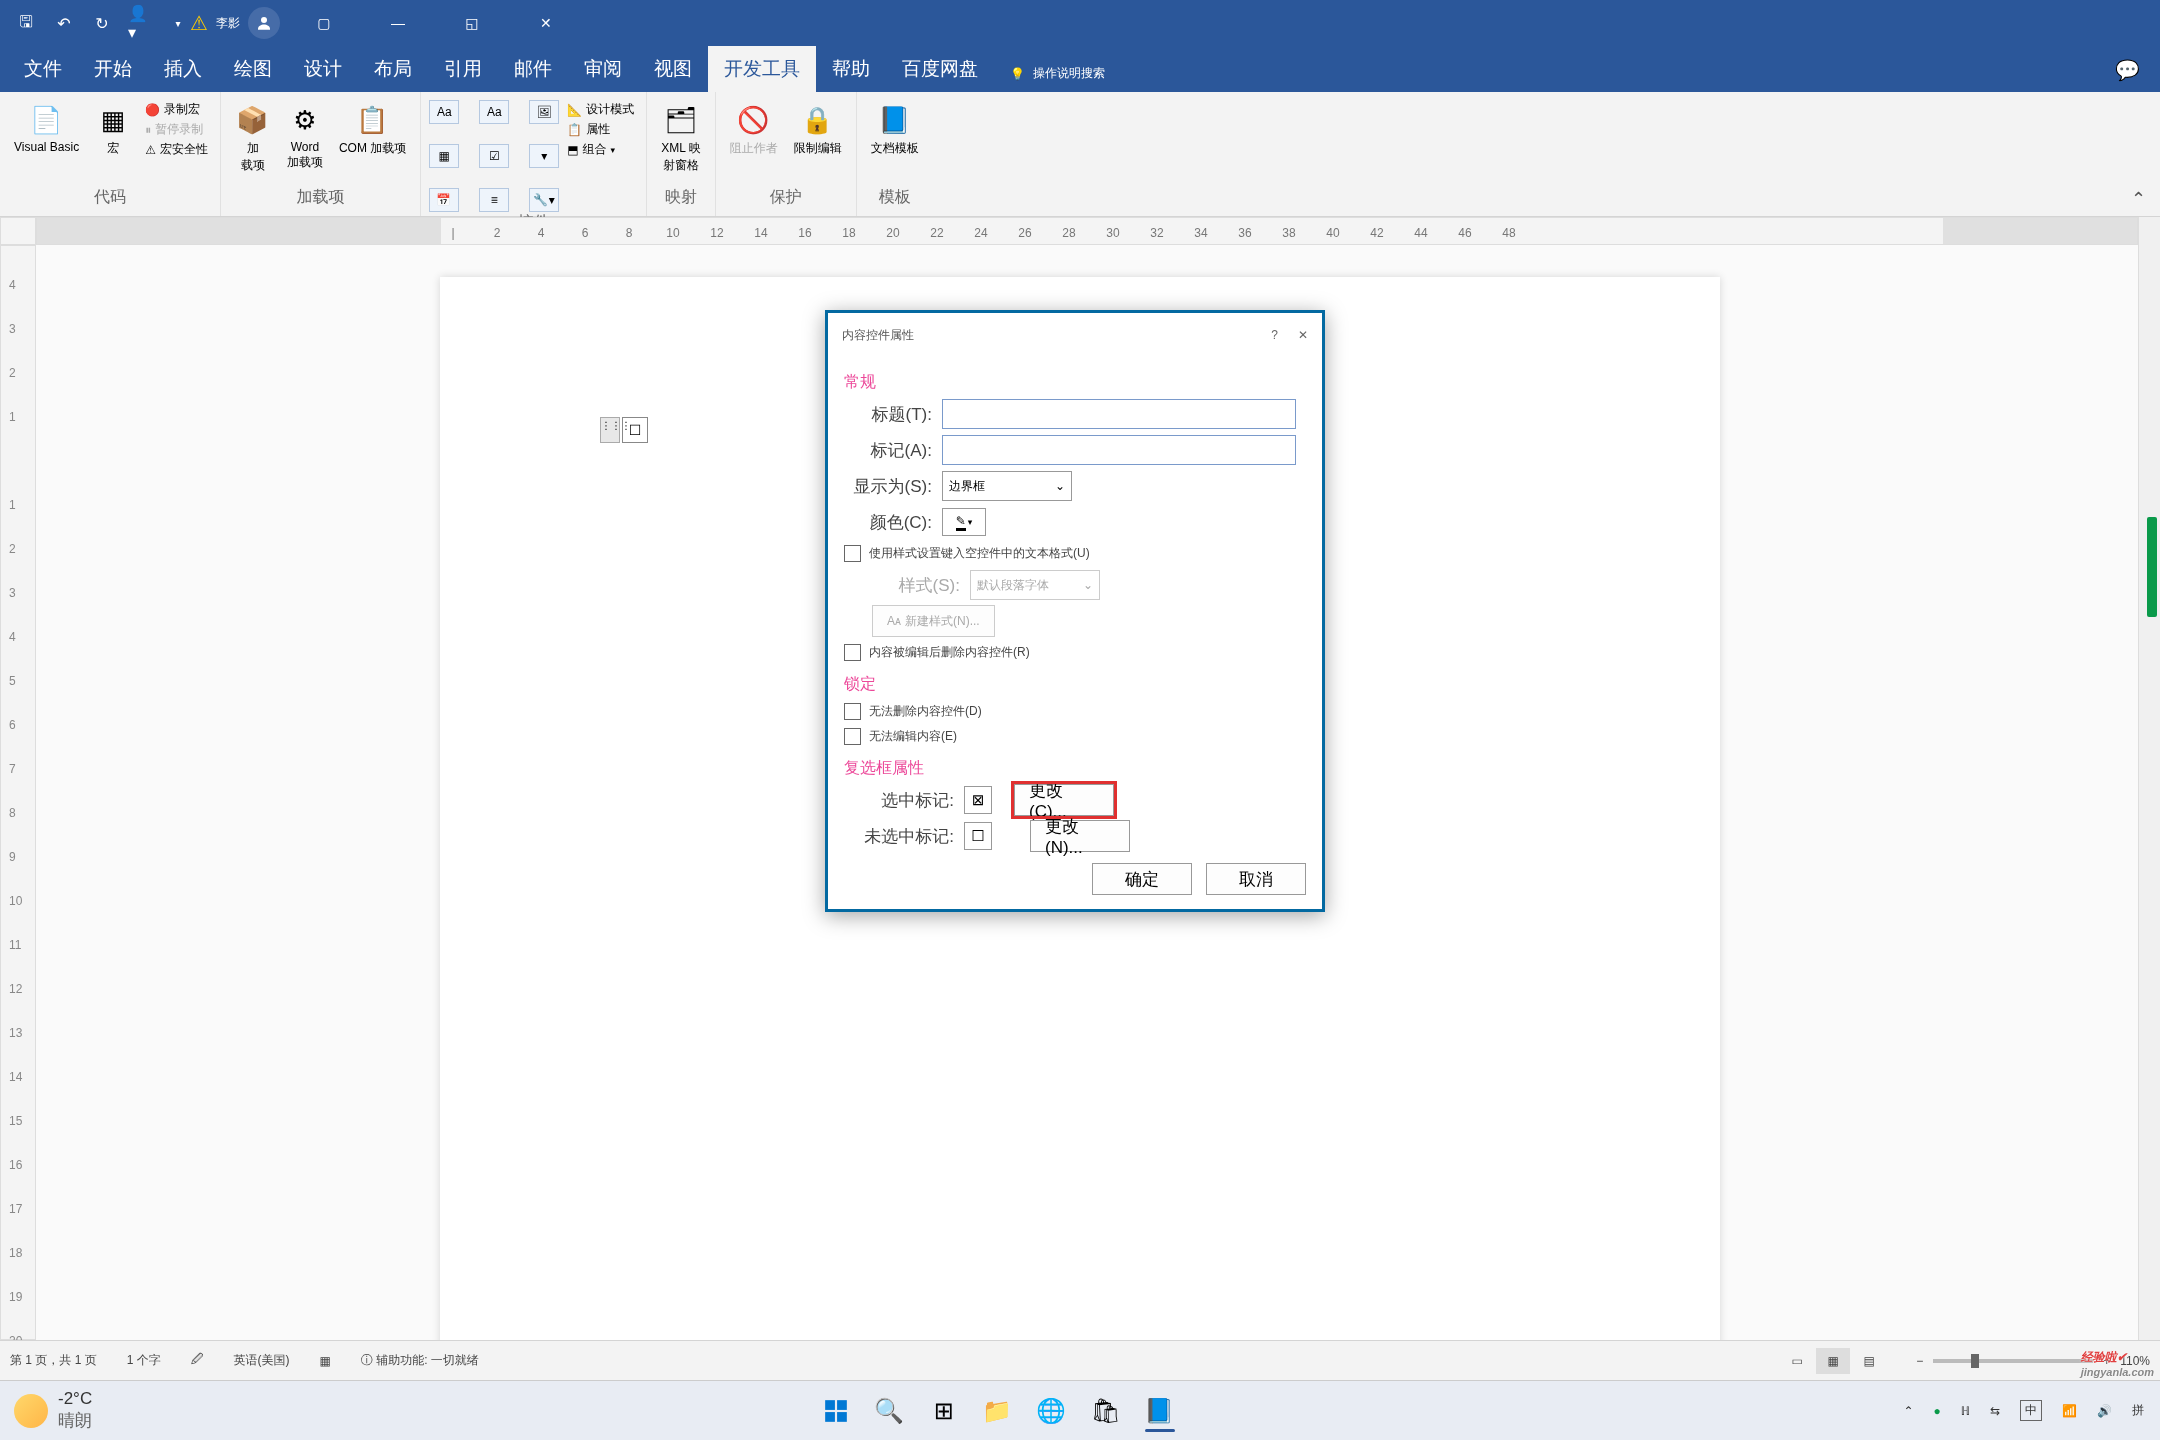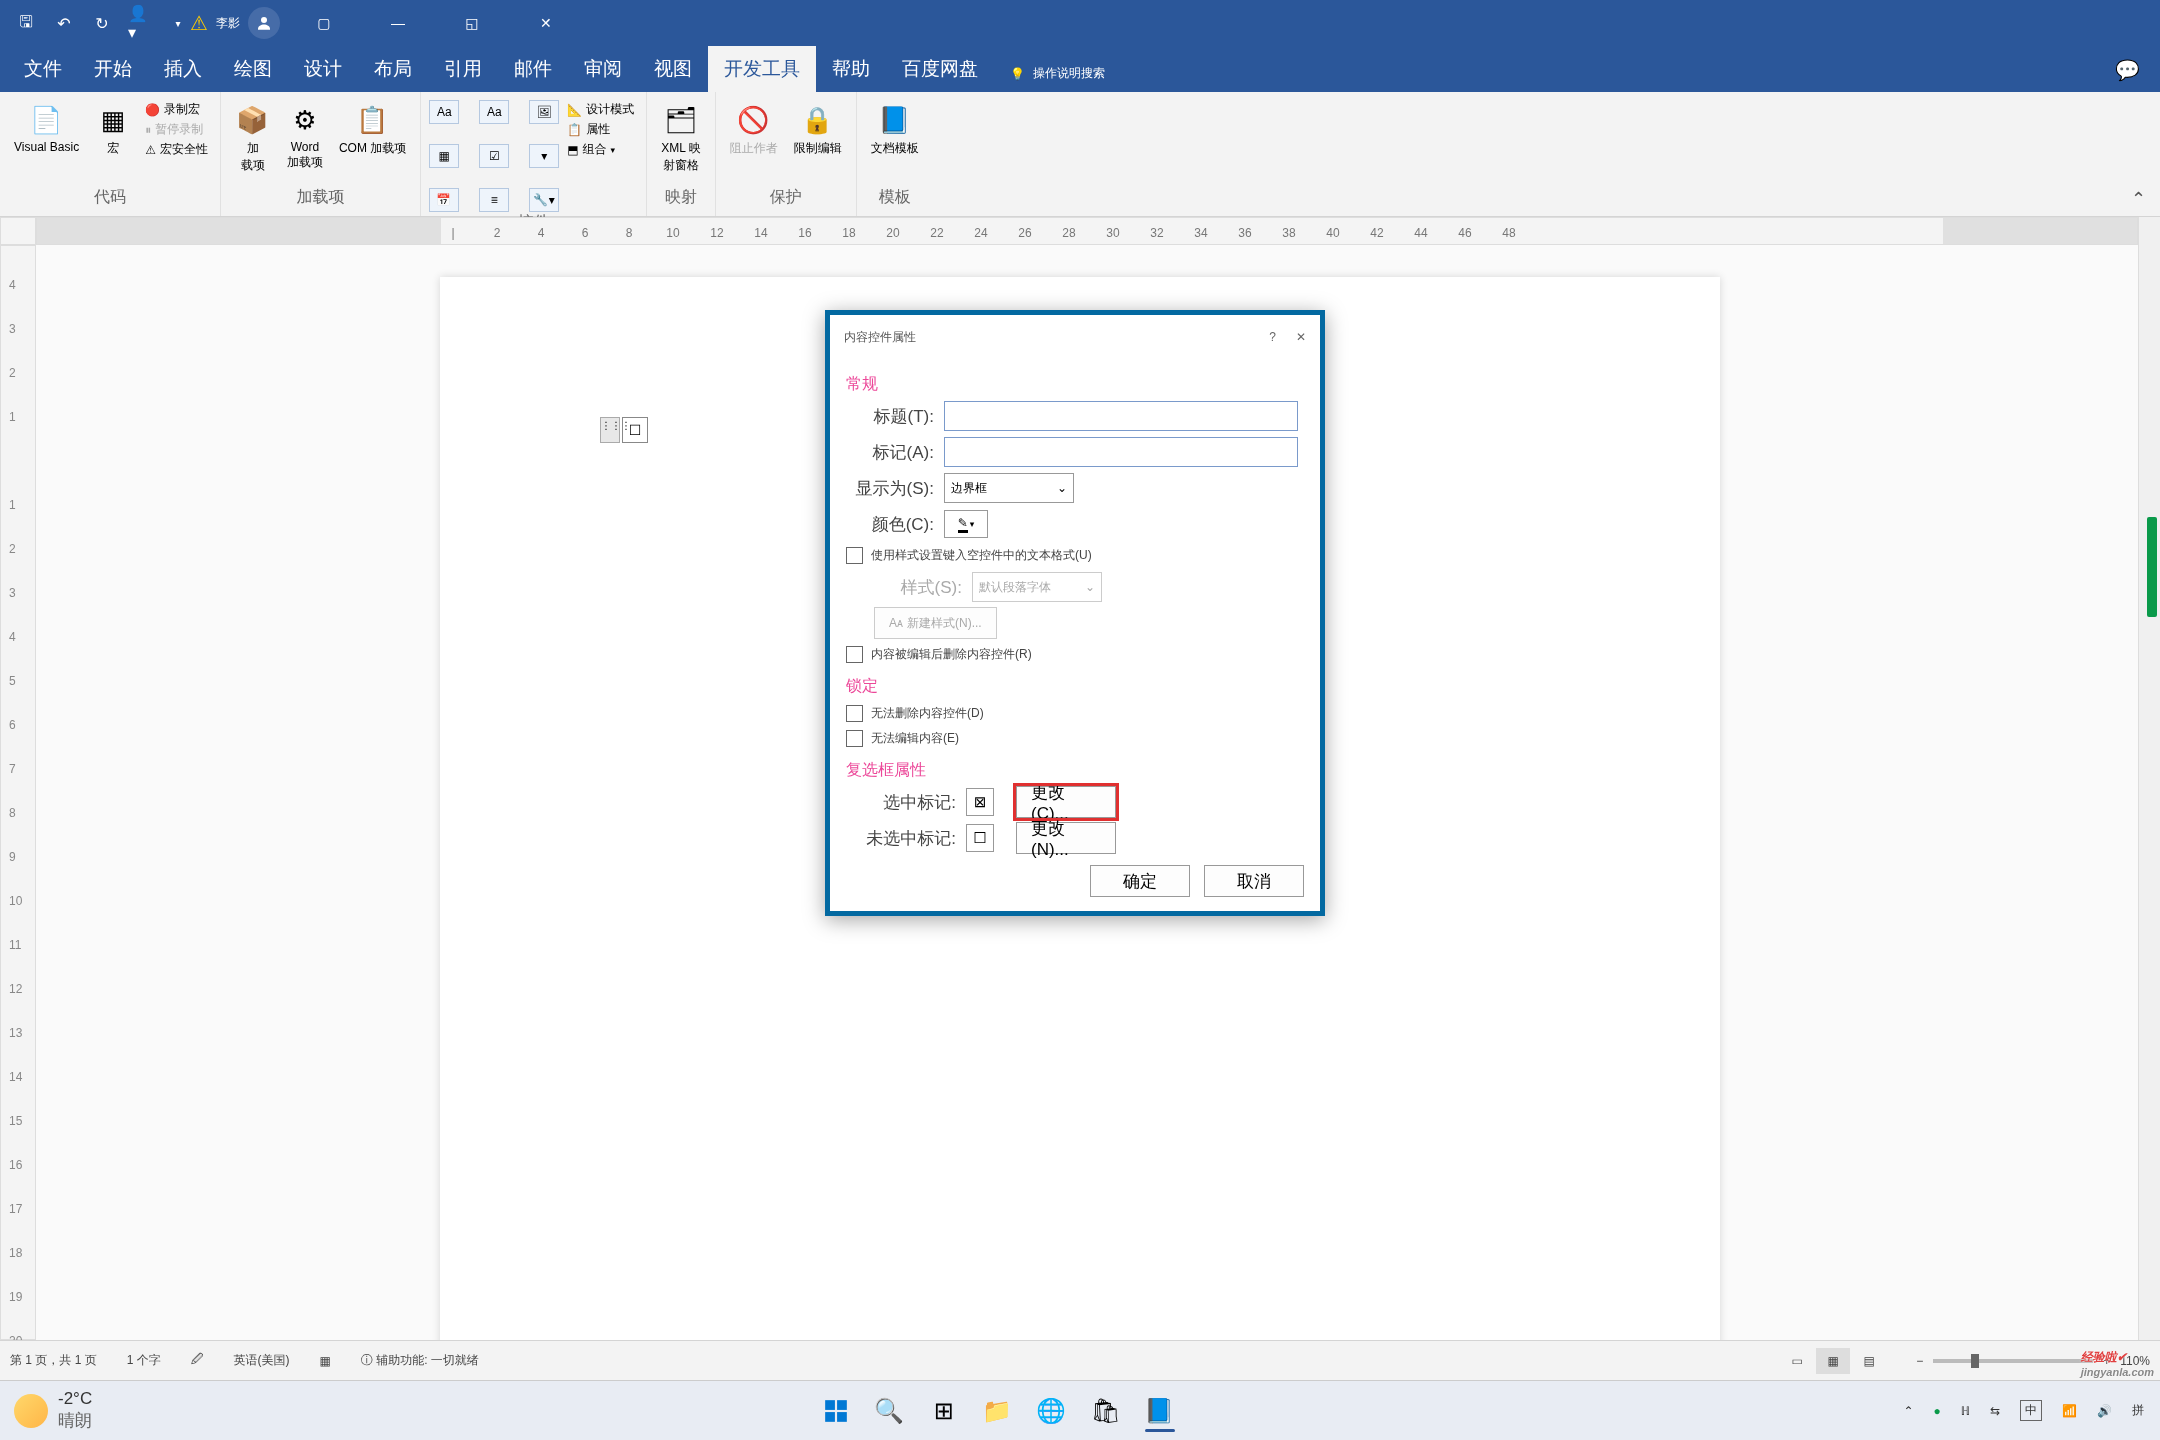--- a/index.html
+++ b/index.html
@@ -33,21 +33,21 @@
 .rulers{position:absolute;top:0;left:0;right:22px;height:28px;display:flex}
 .hruler{flex:1;background:#f4f4f4;border:1px solid #ddd;position:relative;overflow:hidden;font-size:11px;color:#888}
 .hruler .dark{position:absolute;top:0;bottom:0;background:#e0e0e0}
 .vruler{position:absolute;top:28px;left:0;width:36px;bottom:0;background:#f4f4f4;border:1px solid #ddd;font-size:11px;color:#888}
 .page{position:absolute;top:60px;left:440px;width:1280px;height:1700px;background:#fff;box-shadow:0 0 8px rgba(0,0,0,.15)}
 .content-control{position:absolute;top:140px;left:160px}
 .cc-handle{width:20px;height:26px;background:#e8e8e8;border:1px solid #aaa;display:inline-block;vertical-align:top;font-size:10px;text-align:center;line-height:8px;padding-top:4px}
 .cc-box{width:26px;height:26px;border:1px solid #888;display:inline-flex;align-items:center;justify-content:center;margin-left:2px;font-size:14px}
 .scrollbar-v{position:absolute;top:217px;right:0;width:22px;bottom:40px;background:#f0f0f0;border-left:1px solid #ddd}
 .scroll-mark{position:absolute;right:3px;width:10px;height:100px;background:#0a9a4a;border-radius:2px}
-.dialog{position:absolute;top:310px;left:825px;width:500px;background:#fff;border:5px solid #0369a1;box-shadow:0 4px 20px rgba(0,0,0,.35);z-index:100}
+.dialog{position:absolute;top:310px;left:825px;width:500px;background:#fff;border:3px solid #0369a1;box-shadow:0 4px 20px rgba(0,0,0,.35);z-index:100}
 .dlg-title{height:44px;display:flex;align-items:center;justify-content:space-between;padding:0 14px;font-size:17px;color:#555}
 .dlg-title .ctrls{display:flex;gap:20px;font-size:17px;color:#666}
 .dlg-body{padding:2px 16px 14px}
 .section-hdr{font-size:16px;color:#ec4899;margin:13px 0 6px}
 .row{display:flex;align-items:center;gap:10px;margin:6px 0;height:30px}
 .row .lbl{width:88px;text-align:right;font-size:17px;color:#444}
 .row .lbl.indent{margin-left:28px}
 .text-input{flex:1;height:30px;border:1px solid #7a9acb;background:#fff;max-width:354px}
 .combo{width:130px;height:30px;border:1px solid #999;display:flex;align-items:center;justify-content:space-between;padding:0 6px;font-size:17px}
 .color-btn{width:44px;height:28px;border:1px solid #999;display:flex;align-items:center;justify-content:center;gap:2px}
@@ -390,21 +390,21 @@
 
     <div class="section-hdr">复选框属性</div>
     <div class="row">
         <span class="lbl" style="width:110px">选中标记:</span>
         <div class="sym-box">⊠</div>
         <div class="btn highlight-red" style="margin-left:12px;width:100px">更改(C)...</div>
       </div>
     <div class="row">
         <span class="lbl" style="width:110px">未选中标记:</span>
         <div class="sym-box">☐</div>
-        <div class="btn" style="margin-left:12px;width:100px">更改(N)...</div>
+        <div class="btn" style="margin-left:28px;width:100px">更改(N)...</div>
       </div>
 
     <div class="dlg-footer">
       <div class="btn">确定</div>
       <div class="btn">取消</div>
     </div>
   </div>
 </div>
 
 <div class="statusbar">

